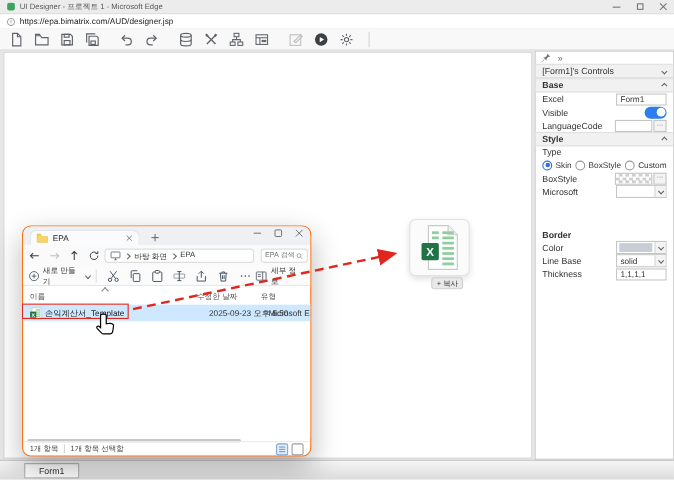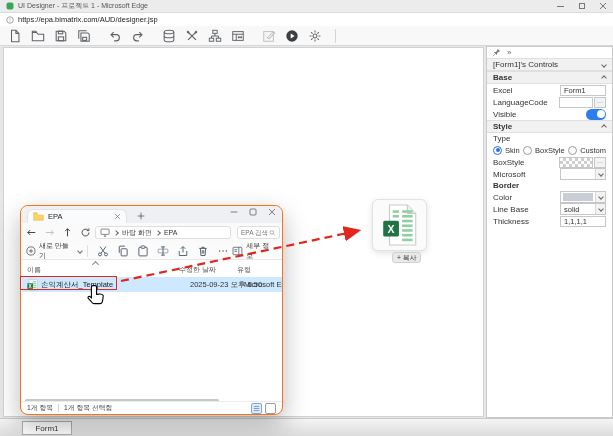--- a/index.html
+++ b/index.html
@@ -22,21 +22,21 @@
 
   
   .canvas { position:absolute; left:3px; top:47px; width:481px; height:370px; background:#fff; border:1px solid #d2d2d2; }
   .panel { position:absolute; left:486px; top:46px; width:127px; height:372px; background:#fff; border:1px solid #c9c9c9; font-size:8px; }
   .panel-mini { height:11px; display:flex; align-items:center; gap:6px; padding:0 5px; color:#666; }
   .panel-mini .dbl { font-size:8px; line-height:8px; }
   .psec { height:13px; background:#f1f1f1; border-top:1px solid #e0e0e0; border-bottom:1px solid #e0e0e0; display:flex; align-items:center; justify-content:space-between; padding:0 6px;text-align:right; }
   .psec.bold { font-weight:bold; }
   .prow { height:12px; display:flex; align-items:center; justify-content:space-between; padding:0 6px; }
   .plabel { height:11px; display:flex; align-items:center; padding:0 6px; }
-  .plabel.bold { font-weight:bold; }
+  .plabel.bold { font-weight:bold;margin-top:28px; }
   .pinput { width:46px; height:11px; border:1px solid #c6c6c6; background:#fff; font-size:7.5px; padding:0 3px; font-family:inherit; color:#333; }
   .pinput.short { width:34px; }
   .dots-btn { width:12px; height:11px; border:1px solid #c6c6c6; background:#f3f3f3; font-size:6px; line-height:9px; text-align:center; color:#555; margin-left:1px; }
   .chev { width:4px; height:4px; border-right:1px solid #666; border-bottom:1px solid #666; display:inline-block; }
   .chev.down { transform:rotate(45deg); }
   .chev.up { transform:rotate(225deg); }
   .chev.right { transform:rotate(-45deg); }
   .toggle { width:20px; height:11px; border-radius:6px; background:#2b7df0; position:relative; }
   .toggle .knob { position:absolute; right:1.5px; top:1.5px; width:8px; height:8px; border-radius:50%; background:#fff; }
   .radio { width:9px; height:9px; border-radius:50%; border:1px solid #9a9a9a; background:#fff; display:inline-block; position:relative; }
@@ -231,31 +231,31 @@
   </div>
   <div class="psec bold">
     <span>Base</span>
     <span class="chev up"></span>
   </div>
   <div class="prow">
     <span>Excel</span>
     <input class="pinput" value="Form1" style="">
   </div>
   <div class="prow">
+    <span>Visible</span>
+    <span class="toggle">
+        <span class="knob"></span>
+      </span>
+  </div>
+  <div class="prow">
     <span>LanguageCode</span>
     <span style="display:flex;">
       <input class="pinput short" value="" style="">
       <span class="dots-btn">···</span>
     </span>
-  </div>
-  <div class="prow">
-    <span>Visible</span>
-    <span class="toggle">
-        <span class="knob"></span>
-      </span>
   </div>
   <div class="psec bold">
     <span>Style</span>
     <span class="chev up"></span>
   </div>
   <div class="plabel">Type</div>
   <div class="prow">
     <span class="ritem">
         <span class="radio sel"></span>
         <span>Skin</span>

